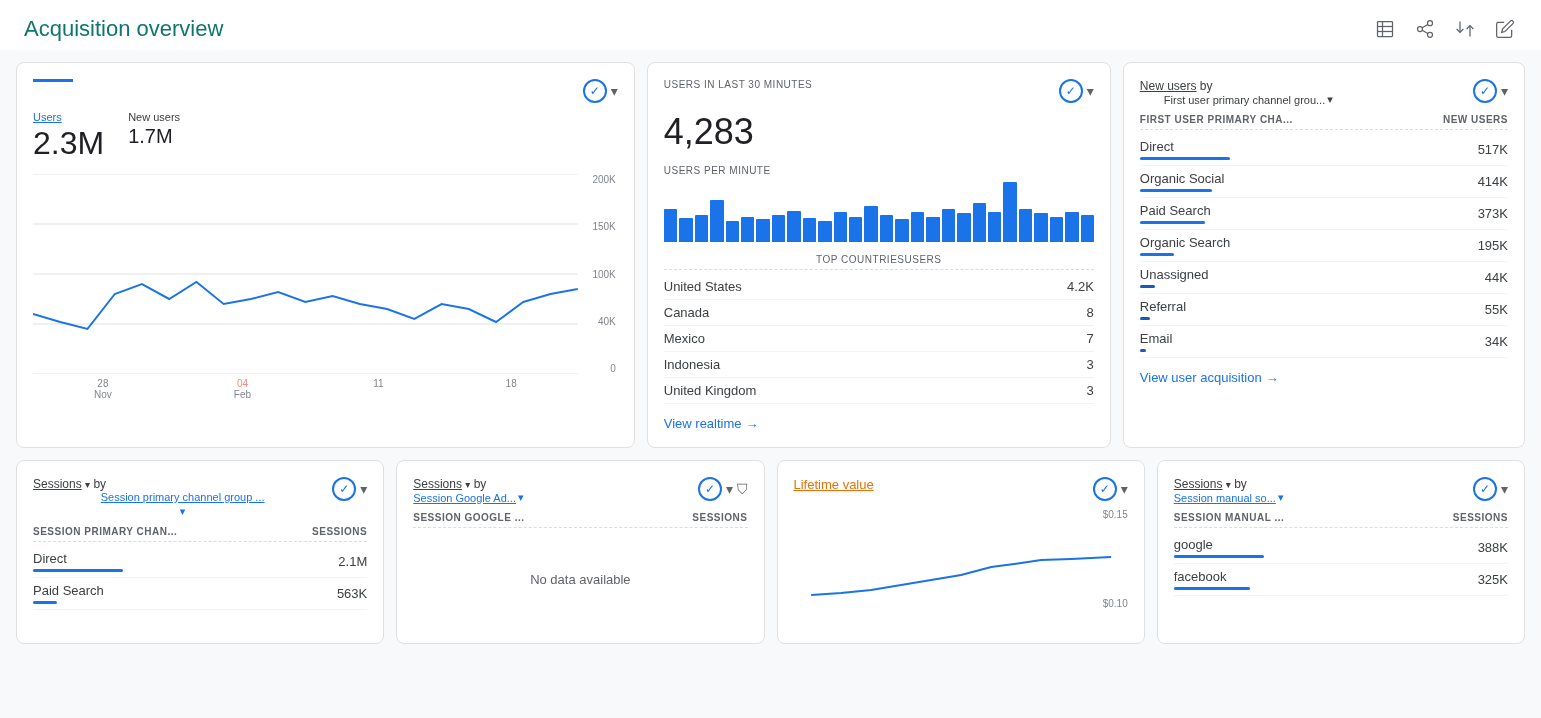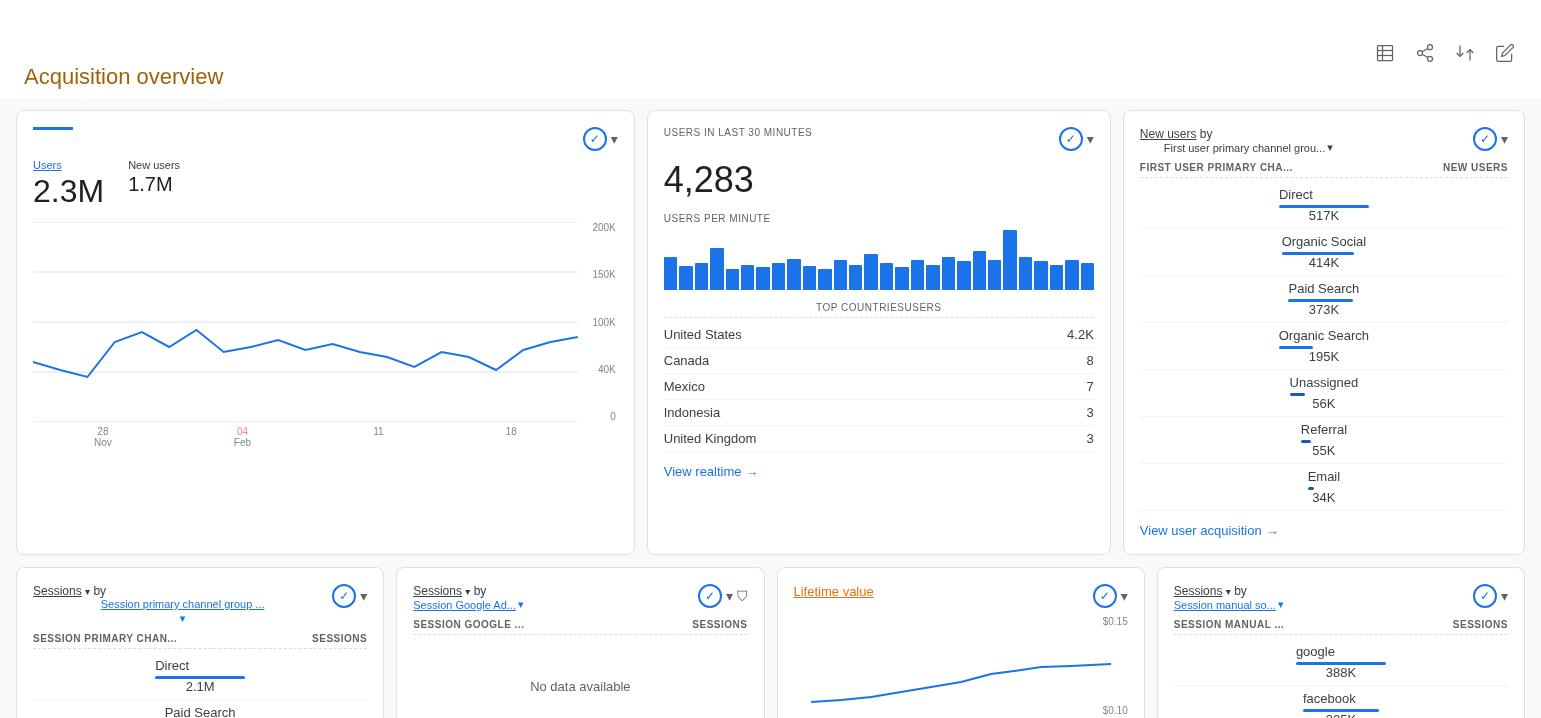--- a/index.html
+++ b/index.html
@@ -8,22 +8,21 @@
     .page-header {
       display: flex;
       align-items: center;
       justify-content: space-between;
       padding: 16px 24px 8px;
       background: #fff;
     }
     .page-title {
       font-size: 22px;
       font-weight: 400;
-      color: #a16207;
-      margin-top: 48px;
+      color: #0f766e;
     }
     .header-icons {
       display: flex;
       gap: 16px;
       align-items: center;
     }
     .header-icon {
       width: 24px;
       height: 24px;
       color: #5f6368;
@@ -248,21 +247,20 @@
       margin-bottom: 4px;
     }
 
     .channel-row {
       display: flex;
       justify-content: space-between;
       align-items: center;
       padding: 5px 0;
       border-bottom: 1px solid #f1f3f4;
       font-size: 13px;
-      flex-direction: column;
     }
 
     .channel-bar {
       height: 3px;
       background: #1a73e8;
       margin-top: 3px;
       border-radius: 2px;
     }
 
     .channel-bar-short {
@@ -539,21 +537,21 @@
           <div class="channel-bar" style="width:34px;"></div>
         </div>
         <div class="channel-value">195K</div>
       </div>
 
       <div class="channel-row">
         <div>
           <div>Unassigned</div>
           <div class="channel-bar-short" style="width:15px;"></div>
         </div>
-        <div class="channel-value">56K</div>
+        <div class="channel-value">44K</div>
       </div>
 
       <div class="channel-row">
         <div>
           <div>Referral</div>
           <div class="channel-bar-short" style="width:10px;"></div>
         </div>
         <div class="channel-value">55K</div>
       </div>
 

